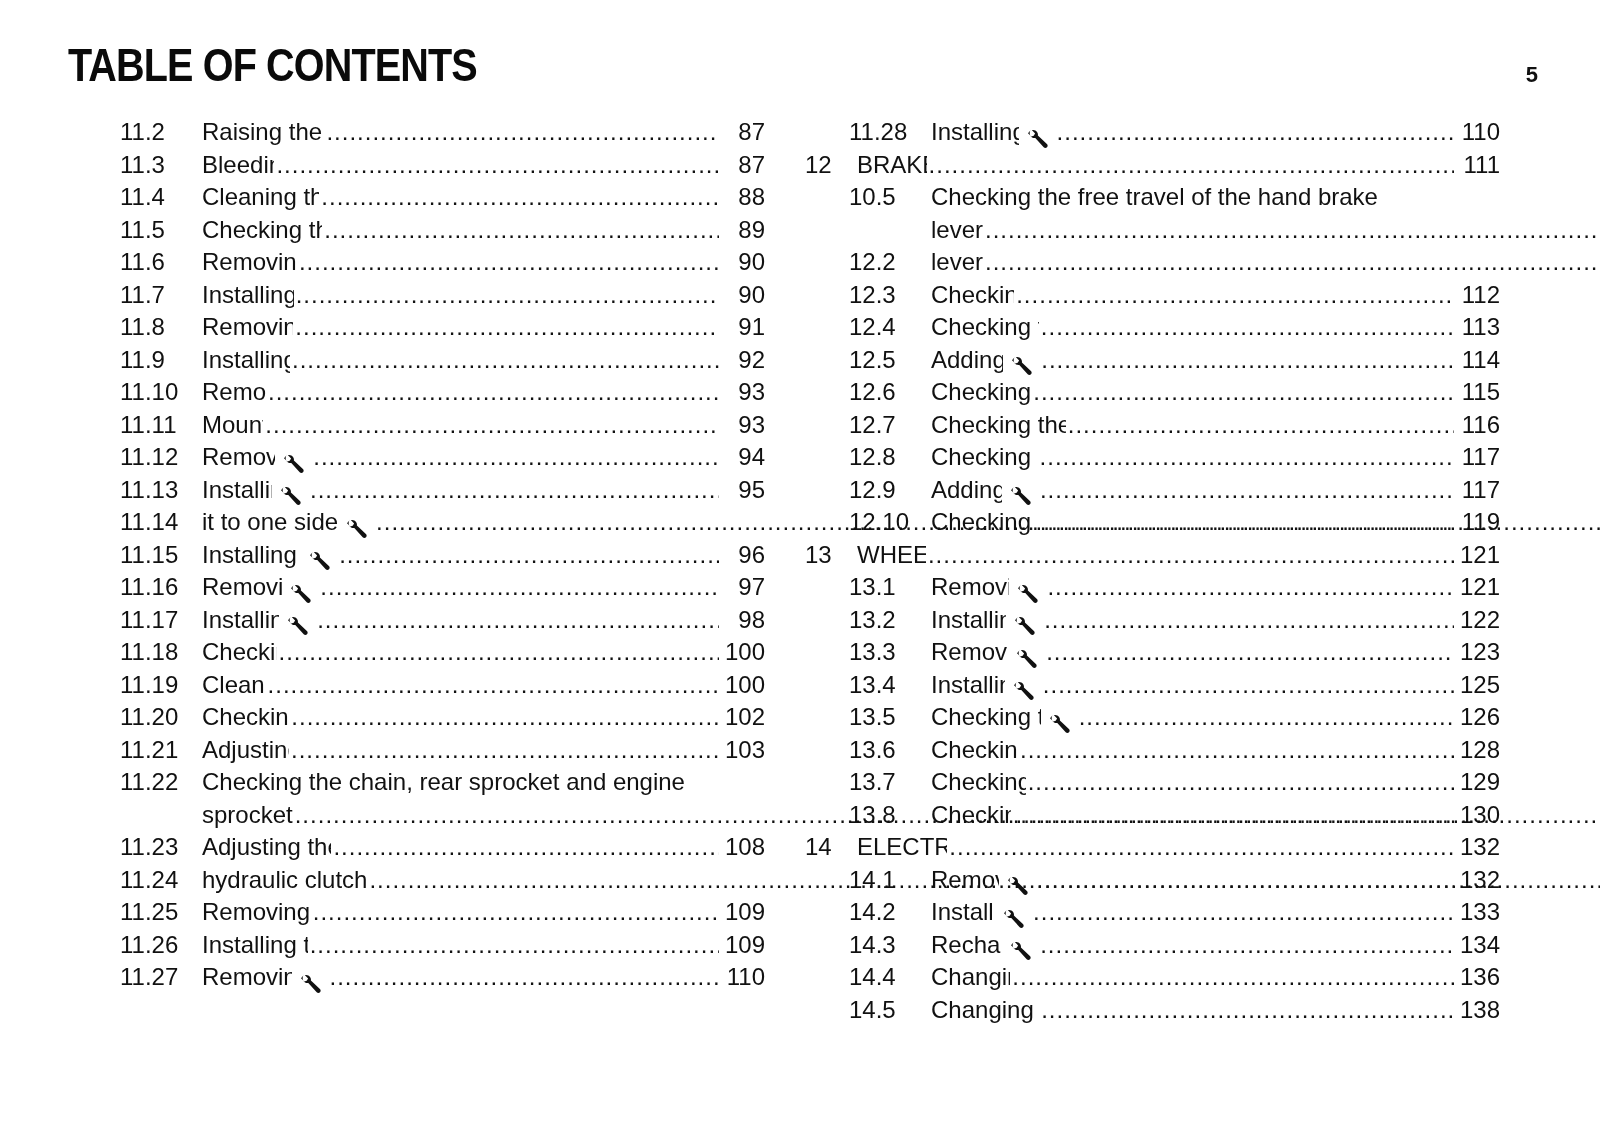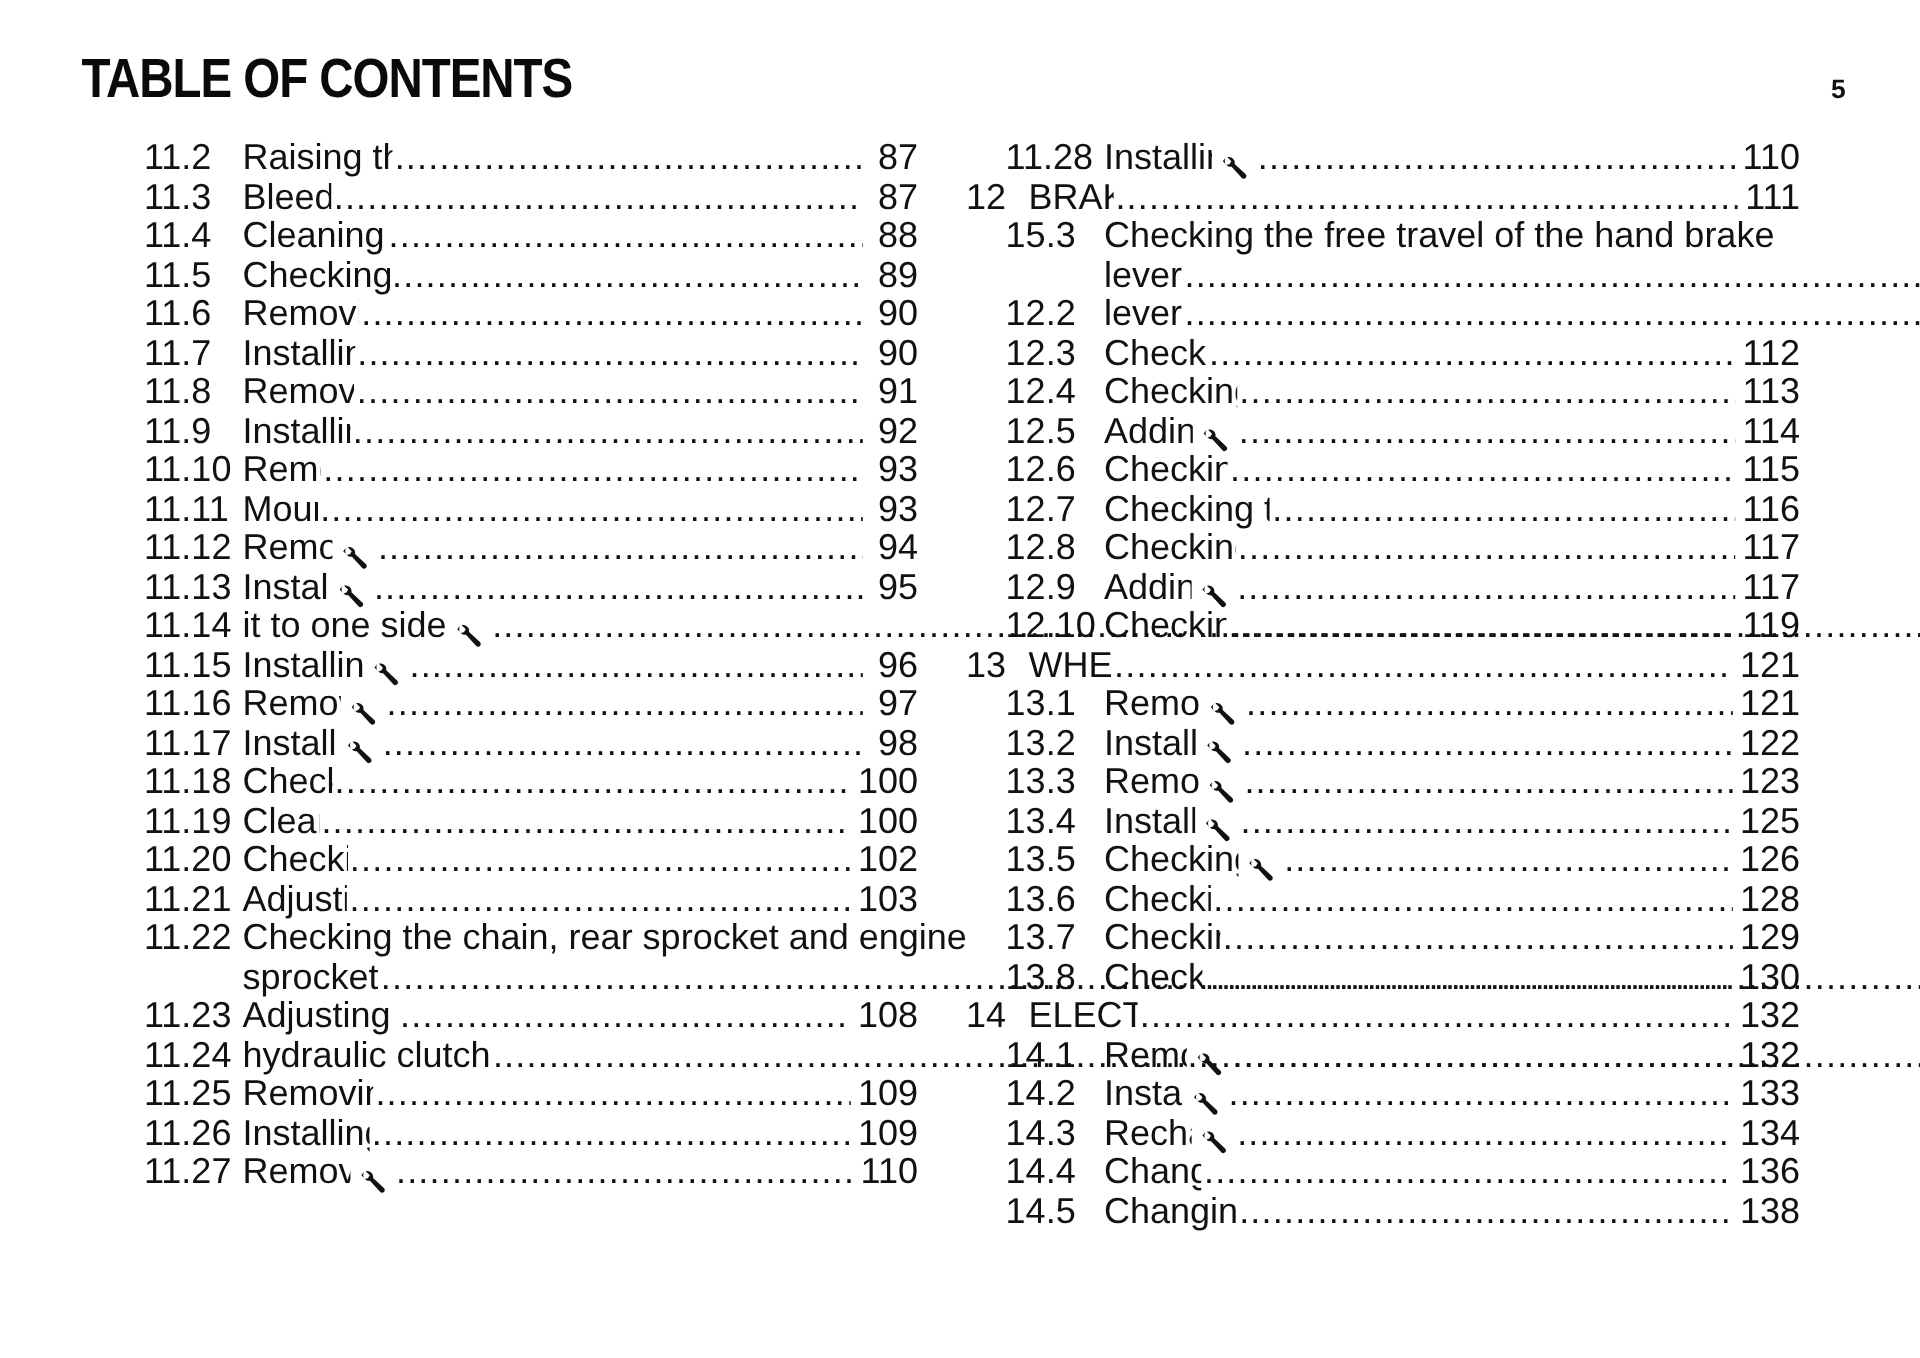--- a/index.html
+++ b/index.html
@@ -3,27 +3,27 @@
 <meta charset="utf-8">
 <style>
   html, body { margin: 0; padding: 0; background: #ffffff; }
   body { width: 1600px; height: 1132px; position: relative; overflow: hidden;
          font-family: "Liberation Sans", sans-serif; color: #111111; }
   .title { position: absolute; left: 68px; top: 38px; margin: 0;
            font-family: "Liberation Sans", sans-serif; font-weight: bold;
            font-size: 46px; letter-spacing: -1px; transform: scaleX(0.86); transform-origin: left top;
            color: #0a0a0a; }
   .pagenum { position: absolute; right: 62px; top: 62px; font-weight: bold; font-size: 22px; }
-  .col { position: absolute; top: 116px; font-size: 30px; line-height: 32.5px; }
+  .col { position: absolute; top: 116px; font-size: 24px; line-height: 32.5px; }
   .col.left { left: 120px; width: 645px; }
   .col.right { left: 805px; width: 695px; }
   .row { position: relative; display: flex; align-items: flex-end; }
   .num { flex: 0 0 auto; white-space: nowrap; }
   .left .num { width: 82px; }
-  .right .sub .num { width: 82px; margin-left: 33px; }
+  .right .sub .num { width: 82px; margin-left: 44px; }
   .right .chap .num { width: 52px; }
   .text { flex: 1 1 auto; display: flex; align-items: flex-end; min-width: 0; }
   .label { white-space: nowrap; overflow: hidden; }
   .twoline .text { flex-direction: column; align-items: flex-start; }
   .twoline .line2 { display: flex; align-items: flex-end; }
   .dots { flex: 1 1 auto; overflow: hidden; white-space: nowrap; margin: 0 6px 0 2px; letter-spacing: 1px; }
   .dots::after { content: "........................................................................................................................................................................................"; }
   .page { flex: 0 0 auto; text-align: right; min-width: 40px; }
   .wrench { display: inline-block; width: 24px; height: 24px; margin: 0 4px -2px 8px; vertical-align: middle; }
   .twoline.row { align-items: flex-start; }
@@ -287,21 +287,21 @@
     </div>
     <div class="row chap">
       <span class="num">12</span>
       <span class="text">
         <span class="label">BRAKE SYSTEM</span>
         <span class="dots"></span>
         <span class="page">111</span>
       </span>
     </div>
     <div class="row sub twoline">
-      <span class="num">15.3</span>
+      <span class="num">10.5</span>
       <span class="text">
         <span class="label">Checking the free travel of the hand brake</span>
         <span class="line2">
           <span class="label">lever</span>
           <span class="dots"></span>
           <span class="page">111</span>
         </span>
       </span>
     </div>
     <div class="row sub twoline">

